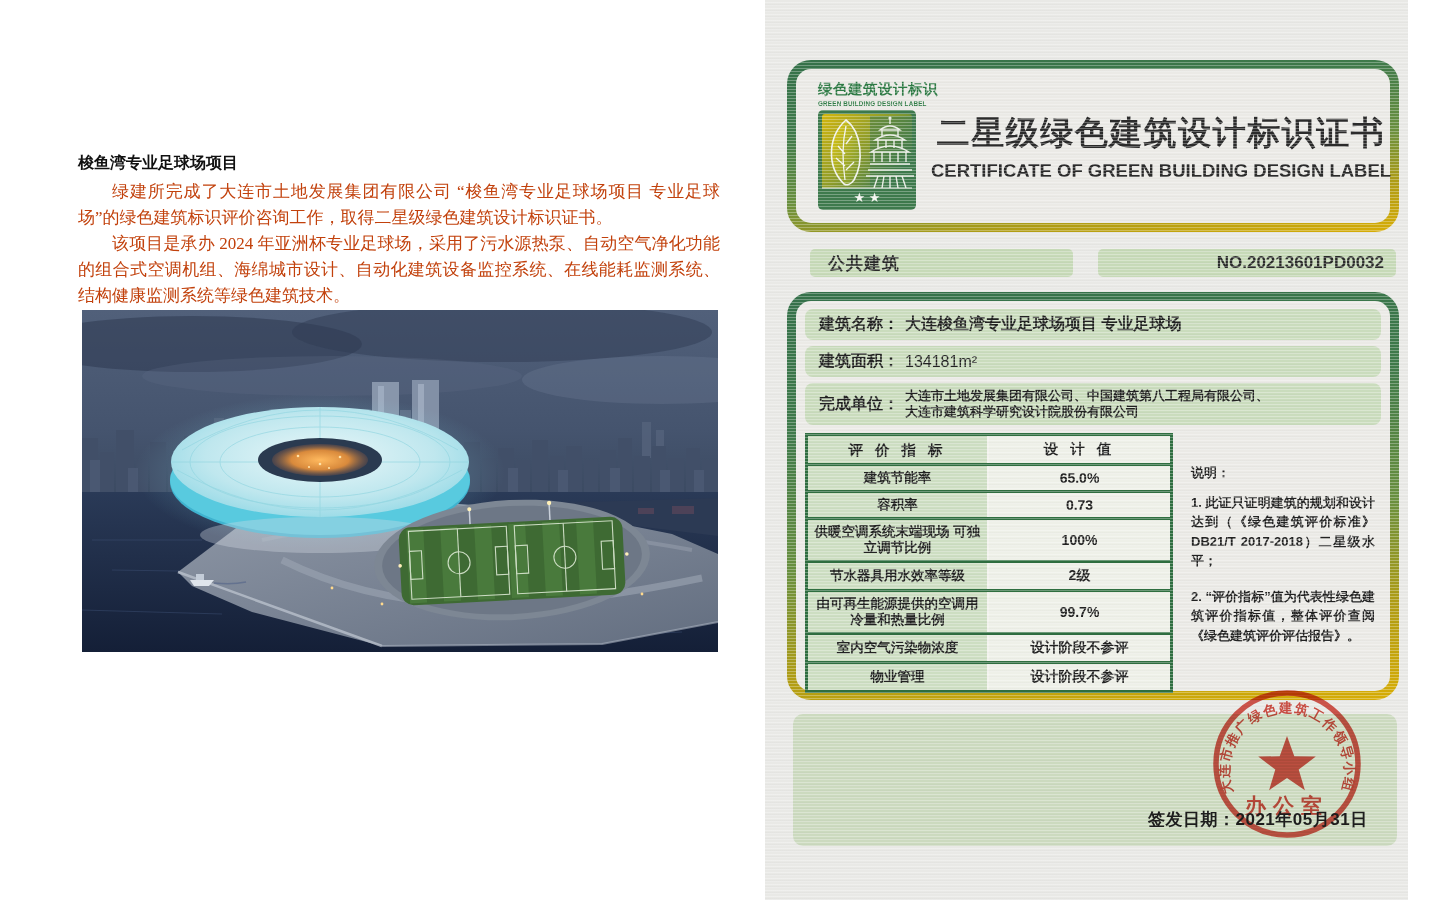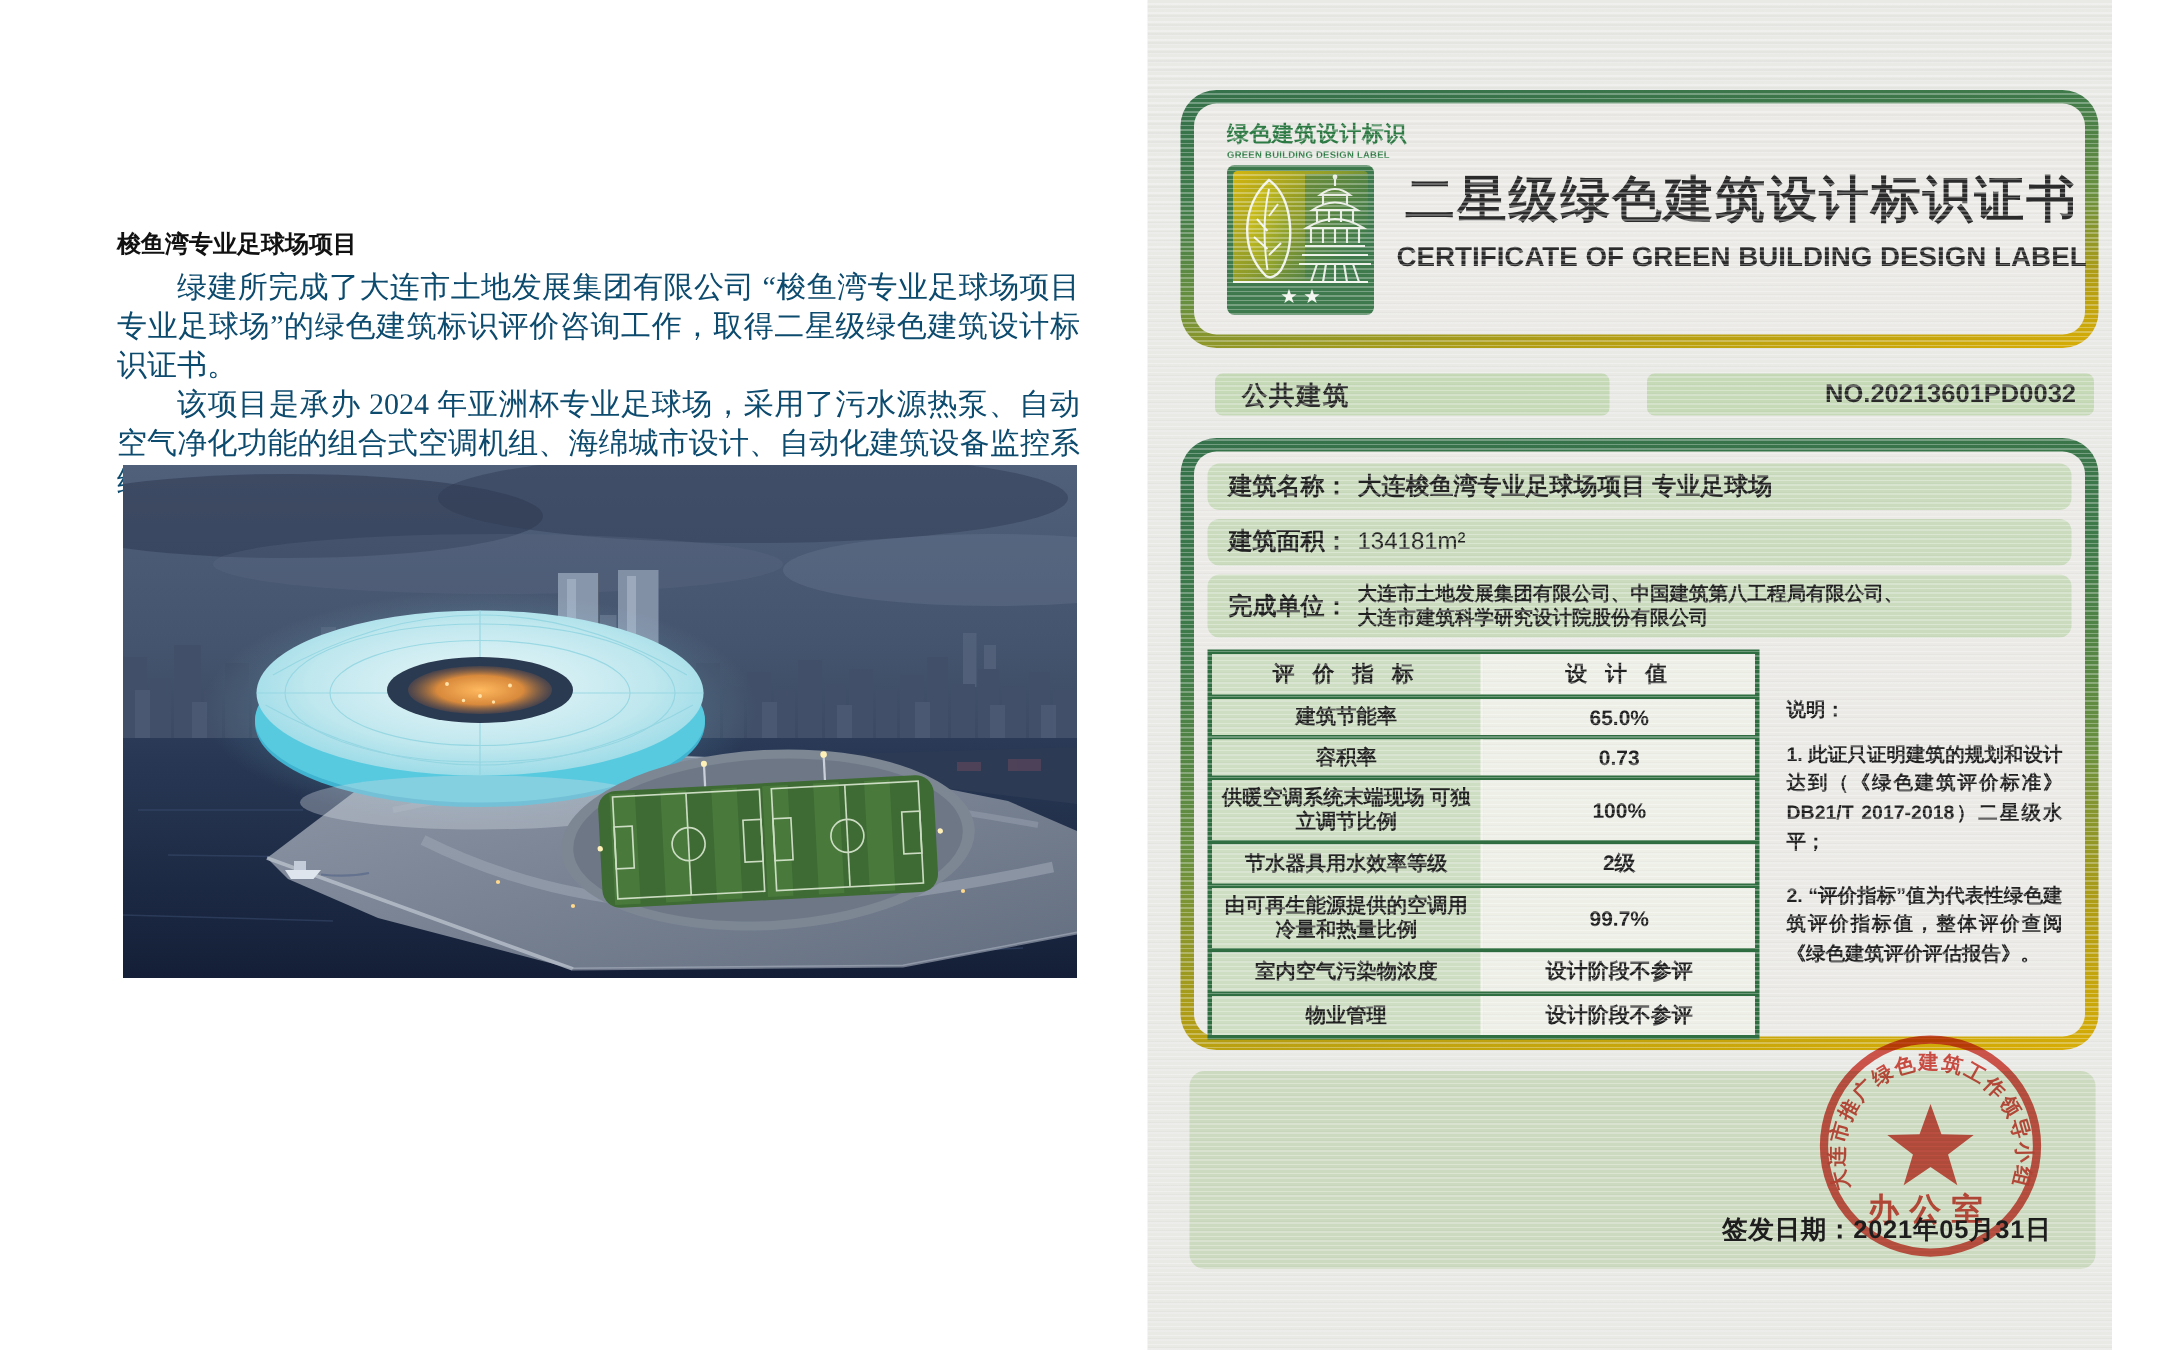--- a/index.html
+++ b/index.html
@@ -4,21 +4,21 @@
 <style>
   * { margin:0; padding:0; box-sizing:border-box; }
   html,body { width:1440px; height:900px; overflow:hidden; background:#fff;
     font-family:"Liberation Sans", sans-serif; }
 
   
   .article { position:absolute; left:0; top:0; width:765px; height:900px; background:#ffffff; }
   .article-title { position:absolute; left:78px; top:153px; font-family:"Liberation Serif", serif;
     font-weight:bold; font-size:16px; color:#111; }
   .article-body { position:absolute; left:78px; top:179px; width:642px;
-    font-family:"Liberation Serif", serif; font-size:20px; line-height:26px; color:#0c4a6e;
+    font-family:"Liberation Serif", serif; font-size:17px; line-height:26px; color:#c2410c;
     text-align:justify; }
   .article-body p { text-indent:2em; }
   .figure { position:absolute; left:82px; top:310px; width:636px; height:342px; overflow:hidden; }
   .figure svg { display:block; }
 
   
   .paper { position:absolute; left:765px; top:0; width:643px; height:900px;
     background:#e9e9e6; }
   .paper::after { content:""; position:absolute; inset:0; pointer-events:none;
     background:

